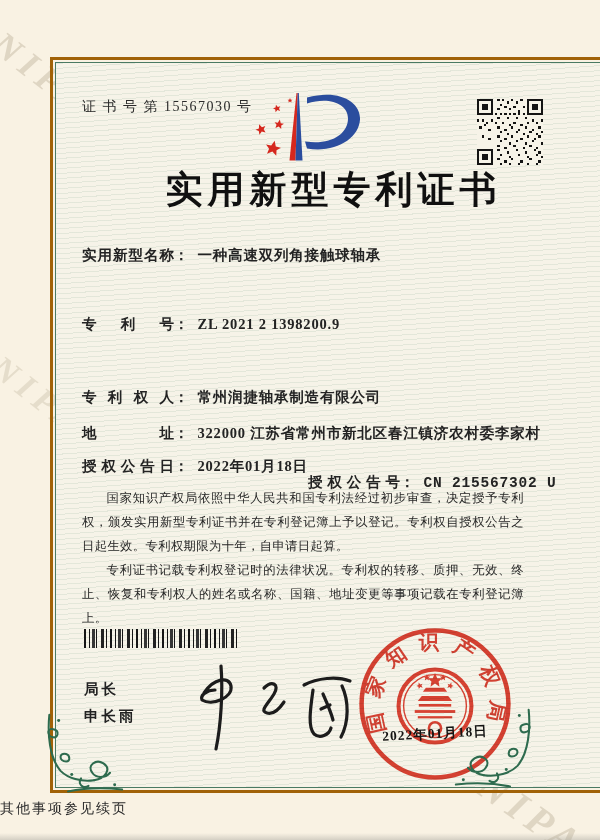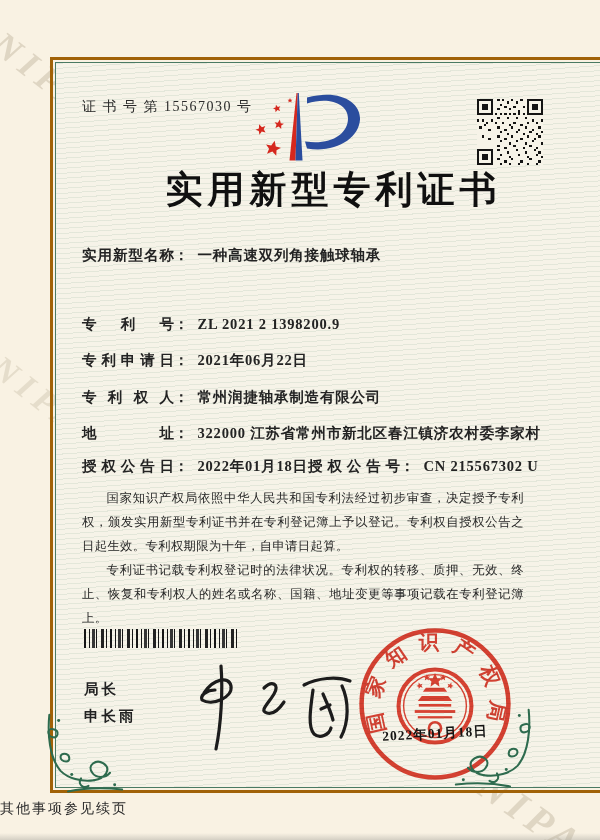--- a/index.html
+++ b/index.html
@@ -51,21 +51,21 @@
     text-align:center;font-size:37px;font-weight:700;letter-spacing:5px;color:#101010;
   }
 
   
   .frow{position:absolute;left:26px;white-space:nowrap;font-size:14.5px;color:#232323;font-weight:600;}
   .flabel{
     display:inline-block;width:92px;vertical-align:bottom;
     text-align:justify;text-align-last:justify;-moz-text-align-last:justify;
   }
   .fvalue{margin-left:9px;letter-spacing:0.8px;}
-  .grant-pair2{position:absolute;left:226px;top:0;white-space:nowrap;}
+  .grant-pair2{position:absolute;left:226px;top:16px;white-space:nowrap;font-family:Liberation Mono, monospace;}
 
   
   .paras{position:absolute;left:26px;top:423px;width:442px;}
   .paras p{
     margin:0;text-indent:2em;text-align:justify;
     font-size:12.3px;line-height:24px;letter-spacing:0.4px;color:#262626;
   }
 
   
   .barcode{
@@ -164,23 +164,20 @@
           </g>
         </svg>
 
         <div class="title">实用新型专利证书</div>
 
         <div class="frow" style="top:183px">
           <span class="flabel">实用新型名称</span><span>：</span><span class="fvalue">一种高速双列角接触球轴承</span>
         </div>
         <div class="frow" style="top:252px">
           <span class="flabel">专利号</span><span>：</span><span class="fvalue">ZL 2021 2 1398200.9</span>
-        </div>
-        <div class="frow" style="top:288px">
-          <span class="flabel">专利申请日</span><span>：</span><span class="fvalue">2021年06月22日</span>
         </div>
         <div class="frow" style="top:325px">
           <span class="flabel">专利权人</span><span>：</span><span class="fvalue">常州润捷轴承制造有限公司</span>
         </div>
         <div class="frow" style="top:361px">
           <span class="flabel">地址</span><span>：</span><span class="fvalue">322000 江苏省常州市新北区春江镇济农村委李家村</span>
         </div>
         <div class="frow" style="top:394px">
           <span class="flabel">授权公告日</span><span>：</span><span class="fvalue">2022年01月18日</span>
           <span class="grant-pair2">

